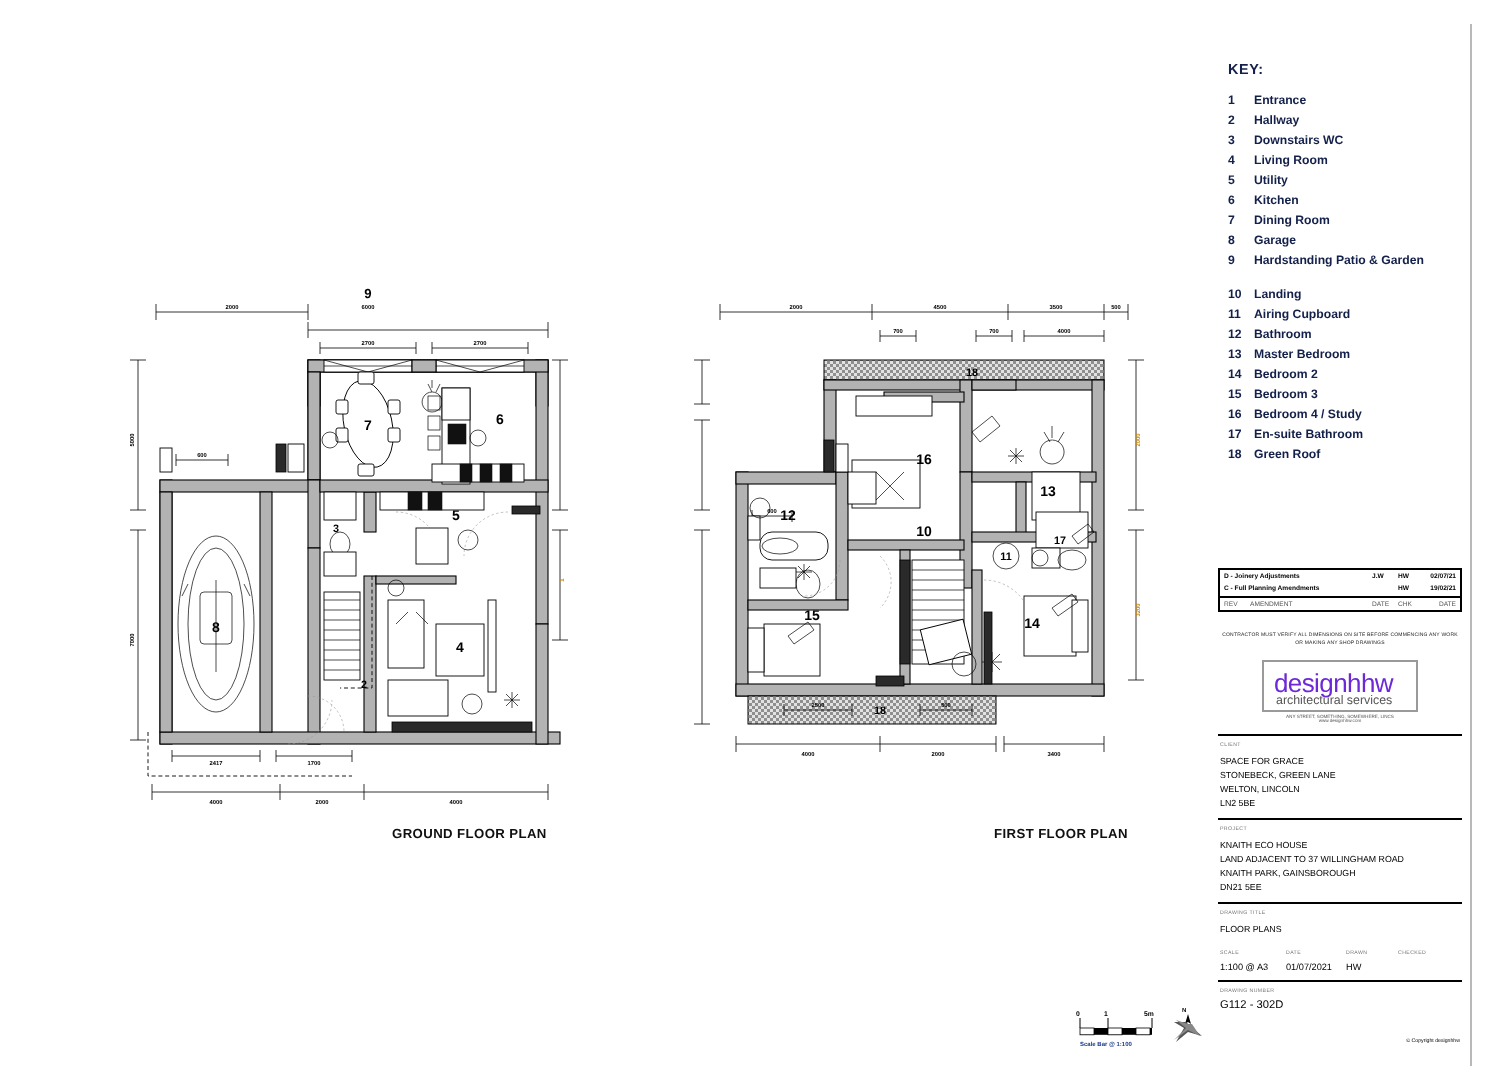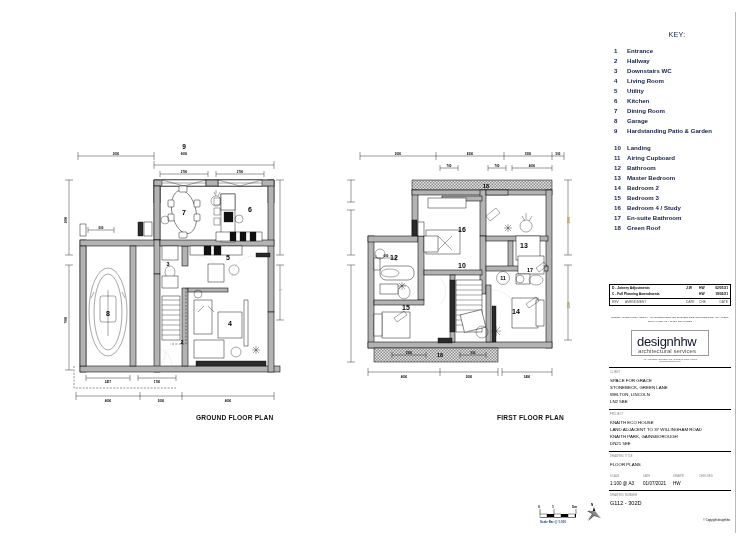--- a/index.html
+++ b/index.html
@@ -15,22 +15,22 @@
     width: 748px; height: 545px;
     background: #ffffff;
   }
 
   
   #key-panel {
     position: absolute; left: 614px; top: 30px;
     width: 126px;
   }
   .key-title {
-    font-size: 7.2px; font-weight: normal; color: #13204a;
-    letter-spacing: .3px; margin-bottom: 9px; text-align: center;
+    font-size: 7.2px; font-weight: bold; color: #13204a;
+    letter-spacing: .3px; margin-bottom: 9px;
   }
   .key-row { display: flex; font-size: 6.1px; color: #13204a;
     font-weight: bold; line-height: 1.0; margin-bottom: 3.9px; }
   .key-num { width: 13px; flex: none; }
   .key-gap { height: 7px; }
 
   
   #title-block {
     position: absolute; left: 609px; top: 284px;
     width: 122px;
@@ -57,21 +57,21 @@
     position: relative; width: 78px; height: 26px;
     border: 0.7px solid #9a9a9a;
   }
   .logo-box:before {
     content: ""; position: absolute; right: -0.7px; top: -0.7px;
     border-width: 0 7px 7px 0; border-style: solid;
     border-color: #ffffff transparent transparent #9a9a9a;
     transform: rotate(0deg);
   }
   .logo-main { position:absolute; left:5px; top:3px;
-    font-size: 13px; letter-spacing: -0.3px; color:#0f172a; font-weight: 300; text-align: center;}
+    font-size: 13px; letter-spacing: -0.3px; color:#6d28d9; font-weight: 300; text-align: center;}
   .logo-sub { position:absolute; left:6px; top:16px;
     font-size: 6.2px; color:#555; }
   .logo-addr { margin-top: 2.5px; font-size: 2.3px; text-align:center; color:#555;}
   .logo-web  { font-size: 2.3px; text-align:center; color:#555;}
 
   .tb-sect { border-top: 0.6px solid #000; padding: 3px 1px 4px 1px; }
   .tb-label { font-size: 2.6px; color: #777; letter-spacing:.2px; margin-bottom: 2.5px;}
   .tb-line { font-size: 4.4px; color:#000; line-height: 1.62; }
 
   .tb-grid { display:flex; }

